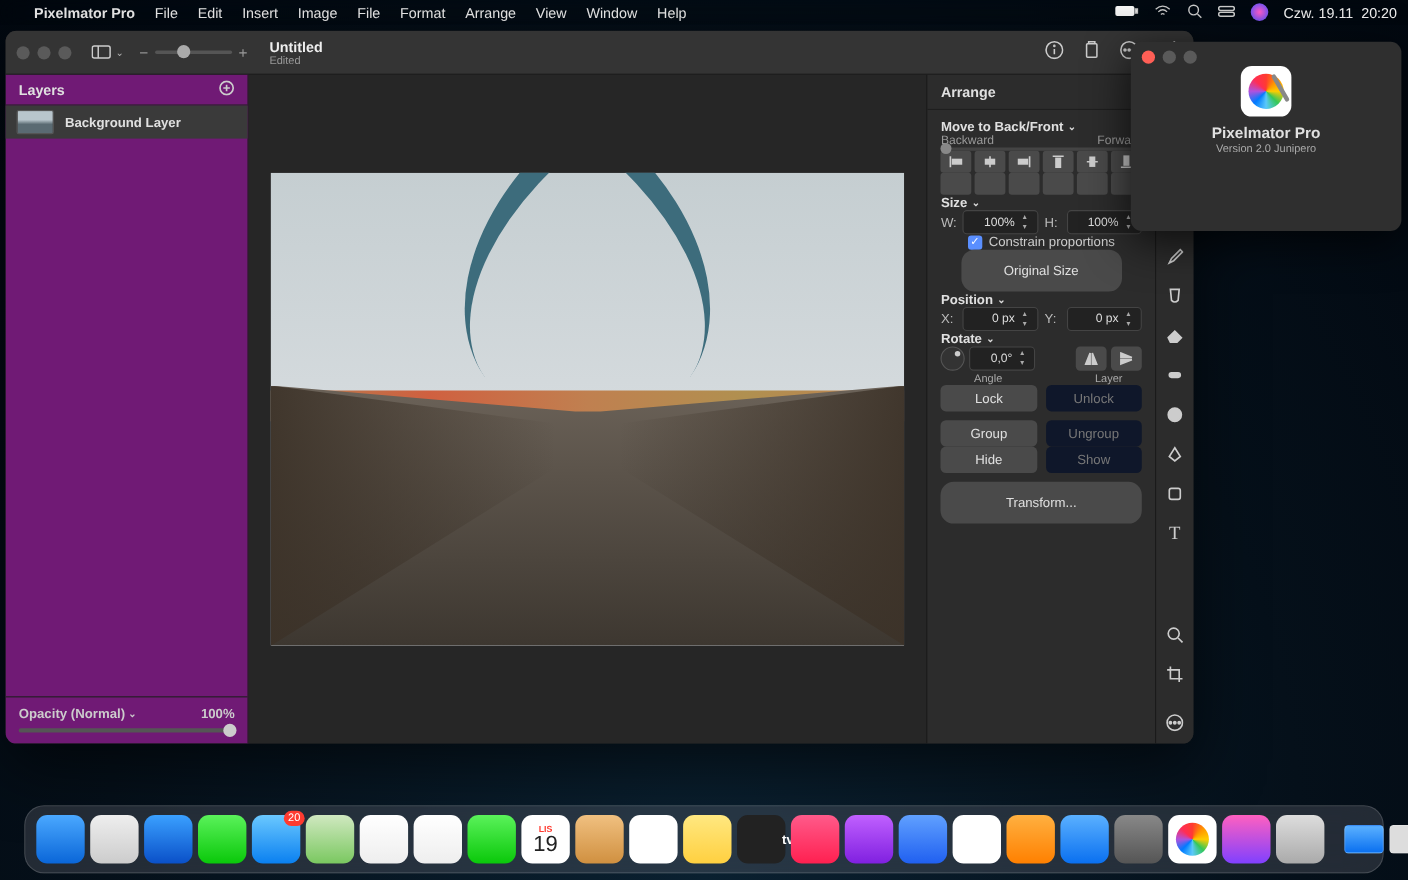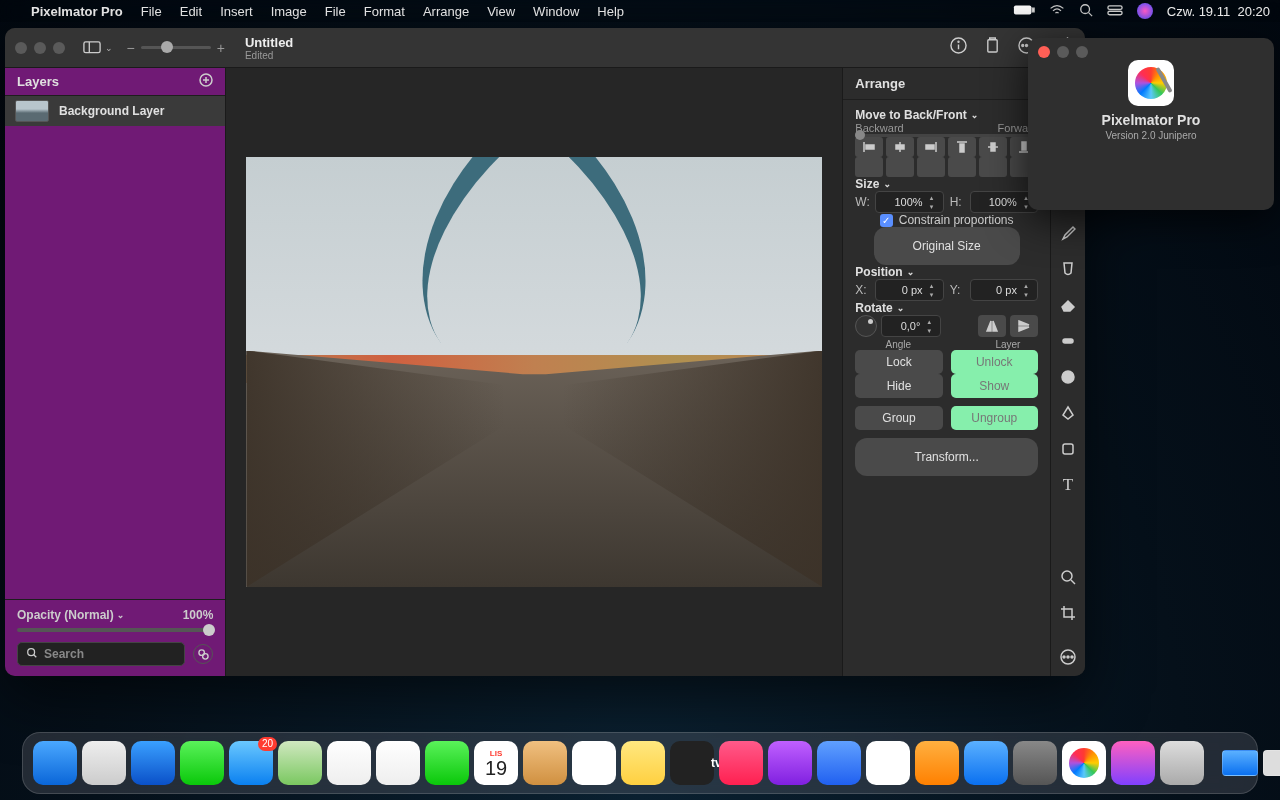--- a/index.html
+++ b/index.html
@@ -111,21 +111,21 @@
 .check-row .cb{width:13px; height:13px; background:#5a8fff; border-radius:3px; color:#fff; font-size:10px; display:flex; align-items:center; justify-content:center;}
 .wide-btn{width:100%; height:38px; background:#4a4a4a; border-radius:12px; display:flex; align-items:center; justify-content:center; font-size:12px;}
 .rotate-row{display:flex; gap:8px; align-items:flex-start;}
 .dial{width:22px; height:22px; border:1px solid #555; border-radius:50%; position:relative; background:#333;}
 .dial::after{content:""; position:absolute; width:5px; height:5px; background:#ccc; border-radius:50%; top:3px; right:3px;}
 .flip-btns{display:flex; gap:4px;}
 .flip-btn{width:28px; height:22px; background:#4a4a4a; border-radius:4px; display:flex; align-items:center; justify-content:center;}
 .sub-label{font-size:10px; color:#aaa; text-align:center; margin-top:2px;}
 .btn-pair{display:flex; gap:8px;}
 .btn-pair .half{flex:1; height:24px; background:#4a4a4a; border-radius:5px; display:flex; align-items:center; justify-content:center; font-size:12px;}
-.btn-pair .half.disabled{color:#777; background:#86efac;}
+.btn-pair .half.disabled{color:#777; background:#0f172a;}
 
 
 .toolstrip{width:38px; background:#2c2c2c; border-left:1px solid #1a1a1a; display:flex; flex-direction:column; align-items:center; padding-top:10px; gap:14px;}
 .tool-ico{width:22px; height:22px; display:flex; align-items:center; justify-content:center; color:#ccc; border-radius:4px;}
 .toolstrip .spacer{flex:1;}
 
 
 .aboutwin{
   position:absolute; left:1028px; top:38px; width:246px; height:172px;
   background:#2f2f2f; border-radius:10px; box-shadow:0 10px 40px rgba(0,0,0,0.7);
@@ -259,35 +259,20 @@
         <span>Background Layer</span>
       </div>
       <div class="filler"></div>
       <div class="layers-foot">
         <div class="opacity-row">
           <span>Opacity (Normal)</span>
             <span style="font-size:9px;margin-left:3px;">⌄</span>
           <span class="val">100%</span>
         </div>
         <div class="opacity-slider"></div>
-        <div class="search-row">
-          <div class="search-input">
-            <span><svg viewBox="0 0 14 14" width="12">
-                  <circle cx="6" cy="6" r="4"></circle>
-                  <path d="M9 9 L12 12"></path>
-                </svg></span>
-            <span>Search</span>
-          </div>
-          <div class="filter-btn">
-              <svg viewBox="0 0 12 12" width="11">
-                <circle cx="4" cy="4" r="3"></circle>
-                <circle cx="8" cy="8" r="3"></circle>
-              </svg>
-            </div>
-        </div>
       </div>
     </div>
 
     <div class="canvas-area">
       <div class="canvas-img">
         <div class="sky"></div>
         <div class="houses"></div>
         <div class="arch-l"></div>
         <div class="arch-r"></div>
         <div class="bridge-deck"></div>
@@ -438,27 +423,27 @@
                 </div>
             </div>
             <div class="sub-label">Layer</div>
           </div>
         </div>
 
         <div class="btn-pair">
           <div class="half">Lock</div>
           <div class="half disabled">Unlock</div>
         </div>
+        <div class="btn-pair" style="margin-top:8px;">
+          <div class="half">Group</div>
+          <div class="half disabled">Ungroup</div>
+        </div>
         <div class="btn-pair">
           <div class="half">Hide</div>
           <div class="half disabled">Show</div>
-        </div>
-        <div class="btn-pair" style="margin-top:8px;">
-          <div class="half">Group</div>
-          <div class="half disabled">Ungroup</div>
         </div>
         <div class="wide-btn" style="margin-top:8px;">Transform...</div>
       </div>
     </div>
 
     <div class="toolstrip">
       <div class="tool-ico">
           <svg viewBox="0 0 16 16" width="16">
             <path d="M3 2 L13 8 L8 9 L10 14 L8 15 L6 10 L3 13 Z" fill="#ccc"></path>
           </svg>

